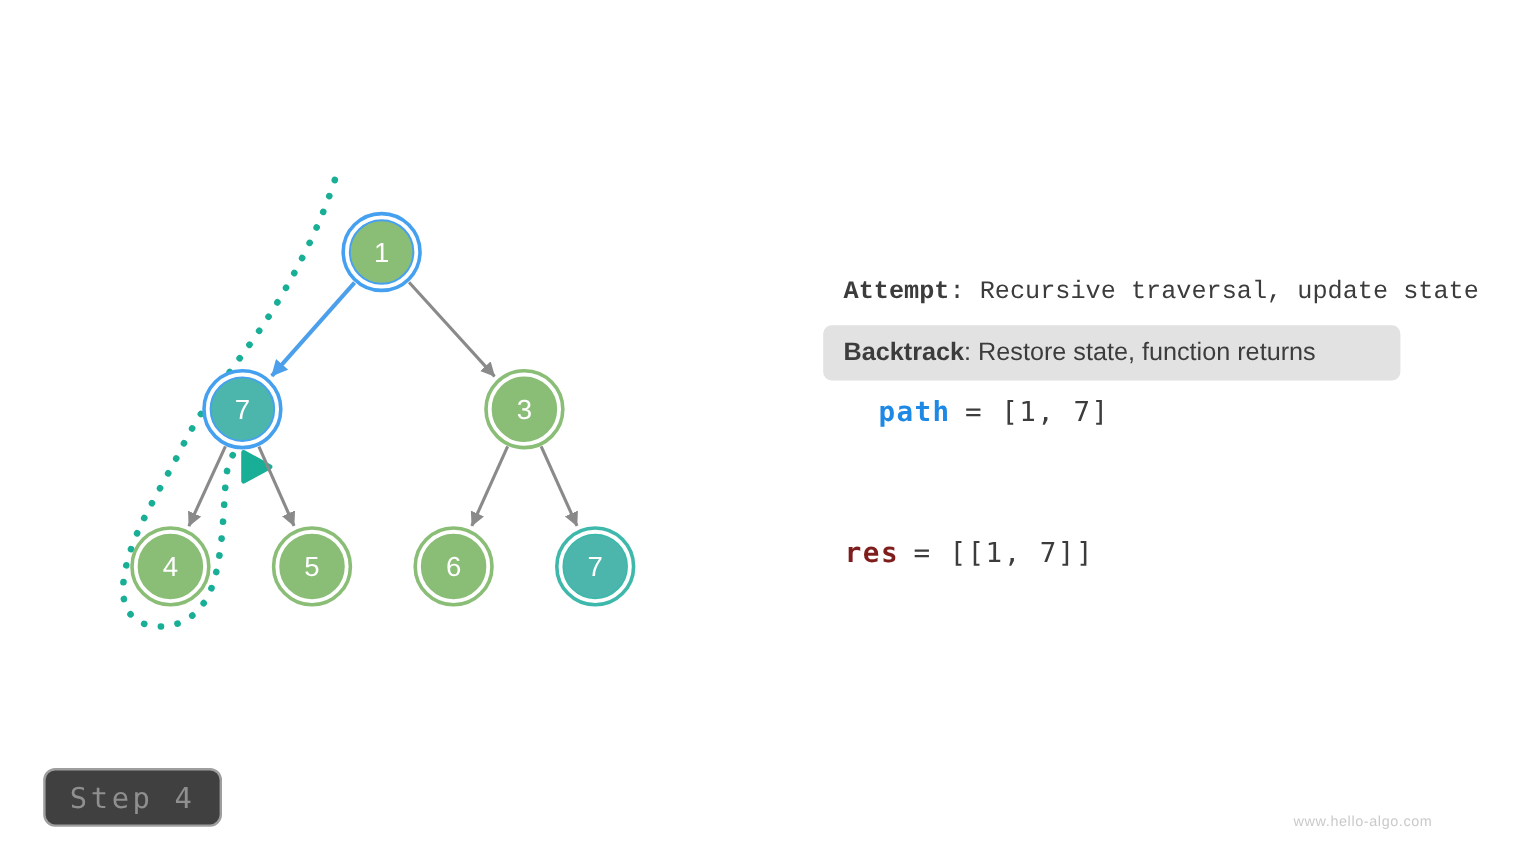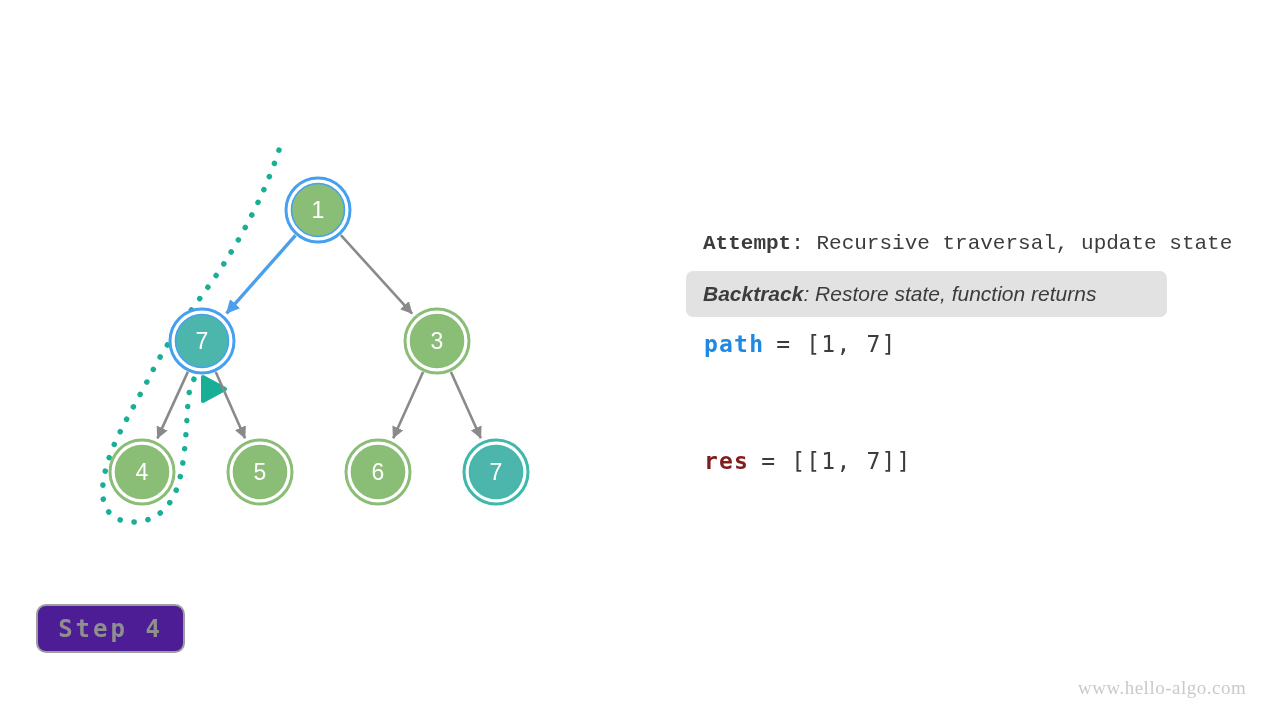--- a/index.html
+++ b/index.html
@@ -5,38 +5,38 @@
   html,body{margin:0;padding:0;background:#fff;}
   body{width:1280px;height:720px;position:relative;overflow:hidden;
        font-family:"Liberation Sans",sans-serif;}
   .sans{font-family:"Liberation Sans",sans-serif;}
 
   #tree-svg{position:absolute;left:0;top:0;}
 
   .side-line{position:absolute;color:#3c3c3c;font-size:21px;white-space:nowrap;}
   #attempt-line{left:703px;top:231px;line-height:26px;font-family:Liberation Mono, monospace;}
   #backtrack-pill{left:686px;top:271px;width:481px;height:46px;border-radius:7px;
-       display:flex;align-items:center;padding-left:17px;box-sizing:border-box;font-style:italic;}
+       display:flex;align-items:center;padding-left:17px;box-sizing:border-box;}
   .bold-label{font-weight:bold;}
 
   .code-line{position:absolute;font-family:"DejaVu Sans Mono",monospace;
        font-size:23px;letter-spacing:1.2px;white-space:nowrap;color:#3c3c3c;}
-  #path-line{left:704px;top:331px;}
+  #path-line{left:732px;top:331px;}
   #res-line{left:704px;top:448px;}
   .var-name{font-weight:bold;}
   .var-value{margin-left:12px;}
 
-  #step-badge{position:absolute;left:36px;top:604px;width:149px;height:49px;
-       border:2px solid #9e9e9e;border-radius:10px;background:#4c1d95;
+  #step-badge{position:absolute;left:36px;top:640px;width:149px;height:49px;
+       border:2px solid #9e9e9e;border-radius:10px;background:#404040;
        display:flex;align-items:center;justify-content:center;
-       font-family:"DejaVu Sans Mono",monospace;font-size:24px;font-weight:700;
+       font-family:"DejaVu Sans Mono",monospace;font-size:24px;font-weight:400;
        color:#8f8f8f;letter-spacing:3px;box-sizing:border-box;}
 
   #watermark{position:absolute;left:1078px;top:677px;
-       font-family:Liberation Serif, serif;font-size:19px;
+       font-family:Liberation Sans, sans-serif;font-size:12px;
        color:#cacaca;letter-spacing:0.5px;}
 </style>
 </head>
 <body>
 
 <svg id="tree-svg" width="640" height="720" viewBox="0 0 640 720">
   <defs>
     <marker id="arrow-gray" viewBox="0 0 10 10" refX="9.5" refY="5" markerWidth="4.6" markerHeight="4.6" orient="auto">
       <path d="M0,0 L10,5 L0,10 z" fill="#8A8A8A"></path>
     </marker>

